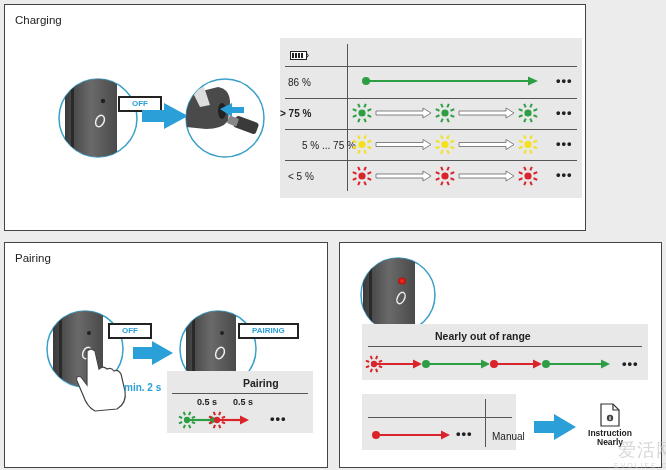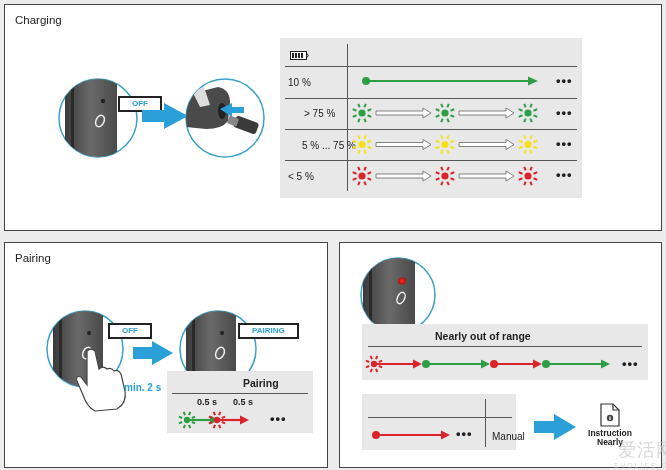--- a/index.html
+++ b/index.html
@@ -13,21 +13,21 @@
   .tag{position:absolute;border:2px solid #222;background:#fff;color:#2a9fd8;font-weight:bold;font-size:8px;padding:1px 12px;line-height:10px;}
   .bold-label{position:absolute;font-weight:bold;font-size:10.5px;color:#222;}
   .blue-text{position:absolute;font-weight:bold;font-size:10px;color:#2a9fd8;}
   .hline{position:absolute;height:1px;background:#555;}
   .vline{position:absolute;width:1px;background:#555;}
   svg{position:absolute;overflow:visible;}
 </style>
 </head>
 <body>
 
-<div class="panel" style="left:4px;top:4px;width:658px;height:227px;">
+<div class="panel" style="left:4px;top:4px;width:582px;height:227px;">
   <div class="panel-title">Charging</div>
 
   <svg style="left:52px;top:72px;" width="82" height="82" viewBox="0 0 82 82">
     <defs>
         <clipPath id="c1">
           <circle cx="41" cy="41" r="39"></circle>
         </clipPath>
       <linearGradient id="gd1" x1="0" x2="1">
           <stop offset="0" stop-color="#3a3a3a"></stop>
           <stop offset="0.5" stop-color="#6a6a6a"></stop>
@@ -73,22 +73,22 @@
     <rect x="8" y="2" width="2" height="5" fill="#222"></rect>
       <rect x="11" y="2" width="2" height="5" fill="#222"></rect>
     <path d="M17,2.5 Q19.5,4.5 17,6.5" fill="none" stroke="#222"></path>
   </svg>
   <div class="vline" style="left:342px;top:39px;height:147px;"></div>
   <div class="hline" style="left:280px;top:61px;width:292px;"></div>
   <div class="hline" style="left:280px;top:93px;width:292px;"></div>
   <div class="hline" style="left:280px;top:124px;width:292px;"></div>
   <div class="hline" style="left:280px;top:155px;width:292px;"></div>
 
-  <div class="tlabel" style="left:283px;top:72px;">10 %</div>
-  <div class="tlabel" style="left:299px;top:103px;">&gt; 75 %</div>
+  <div class="tlabel" style="left:283px;top:72px;">86 %</div>
+  <div class="tlabel" style="left:275px;top:103px;font-weight:bold;">&gt; 75 %</div>
   <div class="tlabel" style="left:297px;top:135px;">5 % ... 75 %</div>
   <div class="tlabel" style="left:283px;top:166px;">&lt; 5 %</div>
 
   <svg style="left:355px;top:70px;" width="180" height="12" viewBox="0 0 180 12">
     <circle cx="6" cy="6" r="4" fill="#2e9e44"></circle>
     <line x1="6" y1="6" x2="168" y2="6" stroke="#2e9e44" stroke-width="2.2"></line>
     <polygon points="168,1.5 178,6 168,10.5" fill="#2e9e44"></polygon>
   </svg>
   <div class="dots" style="left:551px;top:68px;">•••</div>
 

